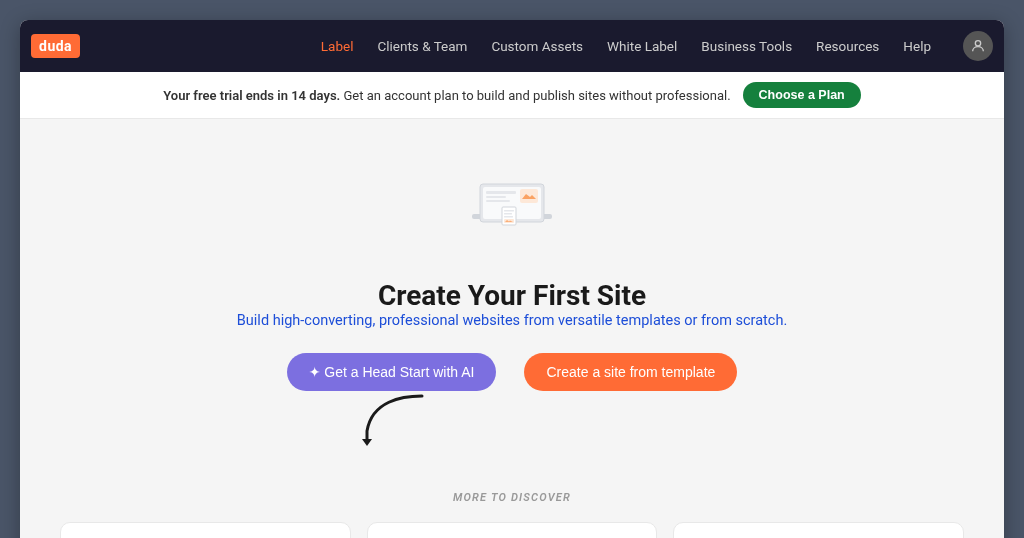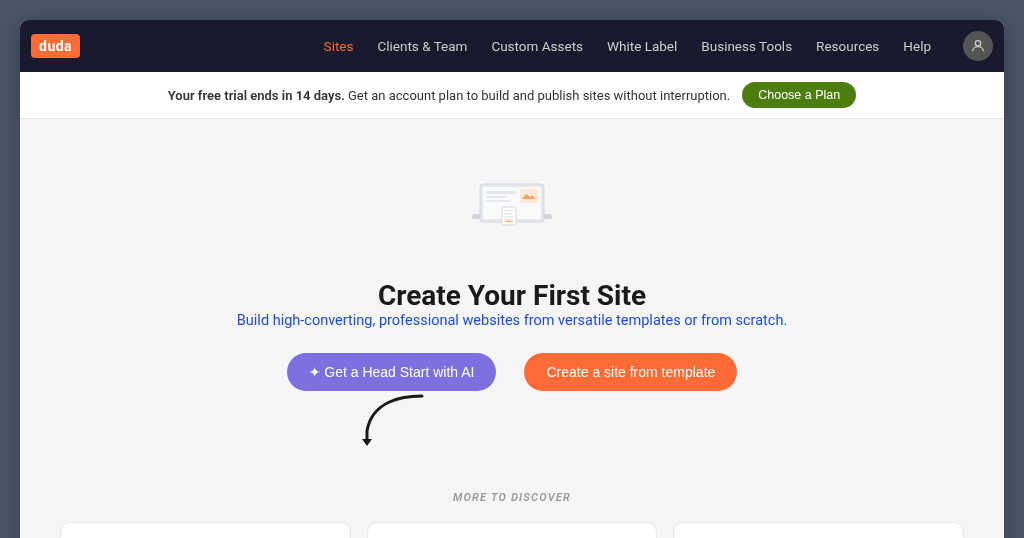--- a/index.html
+++ b/index.html
@@ -73,28 +73,28 @@
       text-align: center;
       font-size: 13px;
       color: #333;
       display: flex;
       align-items: center;
       justify-content: center;
       gap: 12px;
     }
     .trial-banner strong { font-weight: 600; margin-top: 28px; }
     .choose-plan-btn {
-      background: #4d7c0f;
+      background: #15803d;
       color: white;
       border: none;
       padding: 6px 16px;
       border-radius: 20px;
       font-size: 12.5px;
       cursor: pointer;
-      font-weight: 400;
+      font-weight: 700;
     }
     
     .main-content {
       background: #f5f5f5;
       padding: 40px 20px 30px;
     }
     
     .hero {
       text-align: center;
       padding: 10px 20px 30px;
@@ -184,40 +184,40 @@
     }
   </style>
 </head>
 <body>
 
 <div class="browser-window">
 
   <nav class="navbar">
     <div class="logo-box">duda</div>
     <div class="nav-links">
-      <a class="nav-link active">Sites</a>
+      <a class="nav-link active">Label</a>
       <a class="nav-link">Clients &amp; Team</a>
       <a class="nav-link">Custom Assets</a>
       <a class="nav-link">White Label</a>
       <a class="nav-link">Business Tools</a>
       <a class="nav-link">Resources</a>
       <a class="nav-link">Help</a>
       <div class="nav-avatar">
         <svg width="16" height="16" viewBox="0 0 24 24" fill="none" stroke="#ccc" stroke-width="2">
           <circle cx="12" cy="8" r="4"></circle>
           <path d="M4 20c0-4 3.6-7 8-7s8 3 8 7"></path>
         </svg>
       </div>
     </div>
   </nav>
 
   <div class="trial-banner">
     <span>
       <strong>Your free trial ends in 14 days.</strong>
-      <span> Get an account plan to build and publish sites without interruption.</span>
+      <span> Get an account plan to build and publish sites without professional.</span>
     </span>
     <button class="choose-plan-btn">Choose a Plan</button>
   </div>
 
   <div class="main-content">
 
     <div class="hero">
 
       <div class="hero-illustration">
         <svg width="120" height="90" viewBox="0 0 120 90" fill="none" xmlns="http://www.w3.org/2000/svg">

